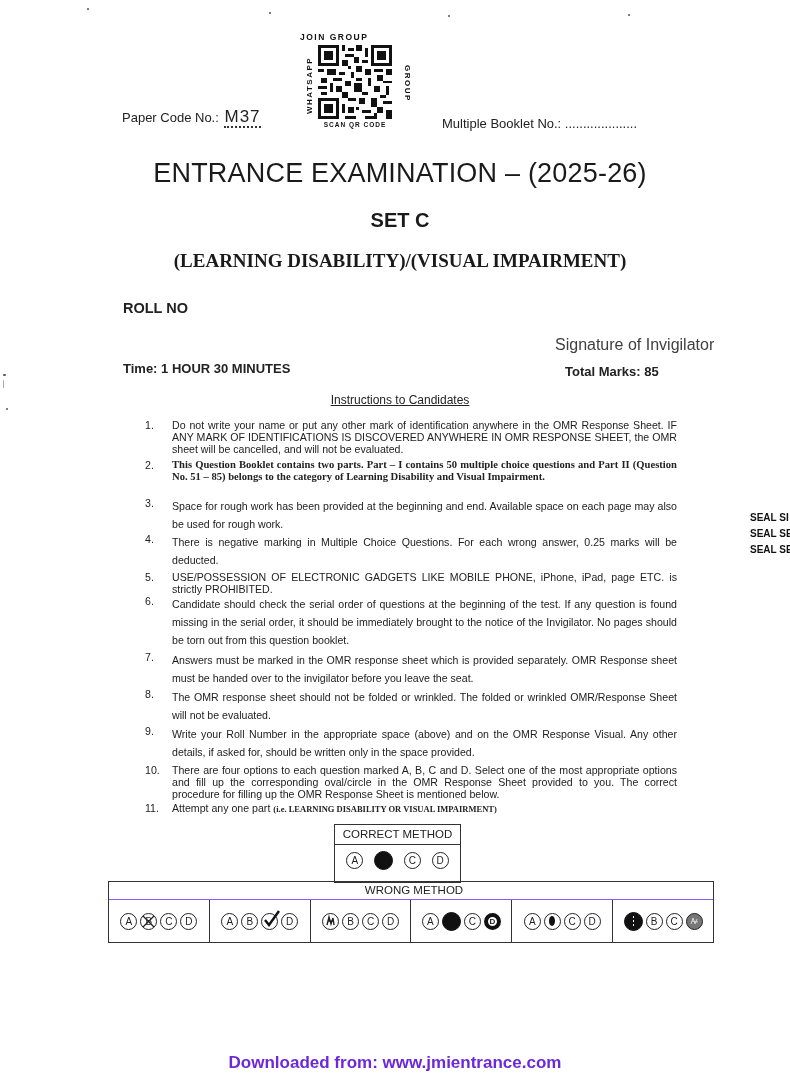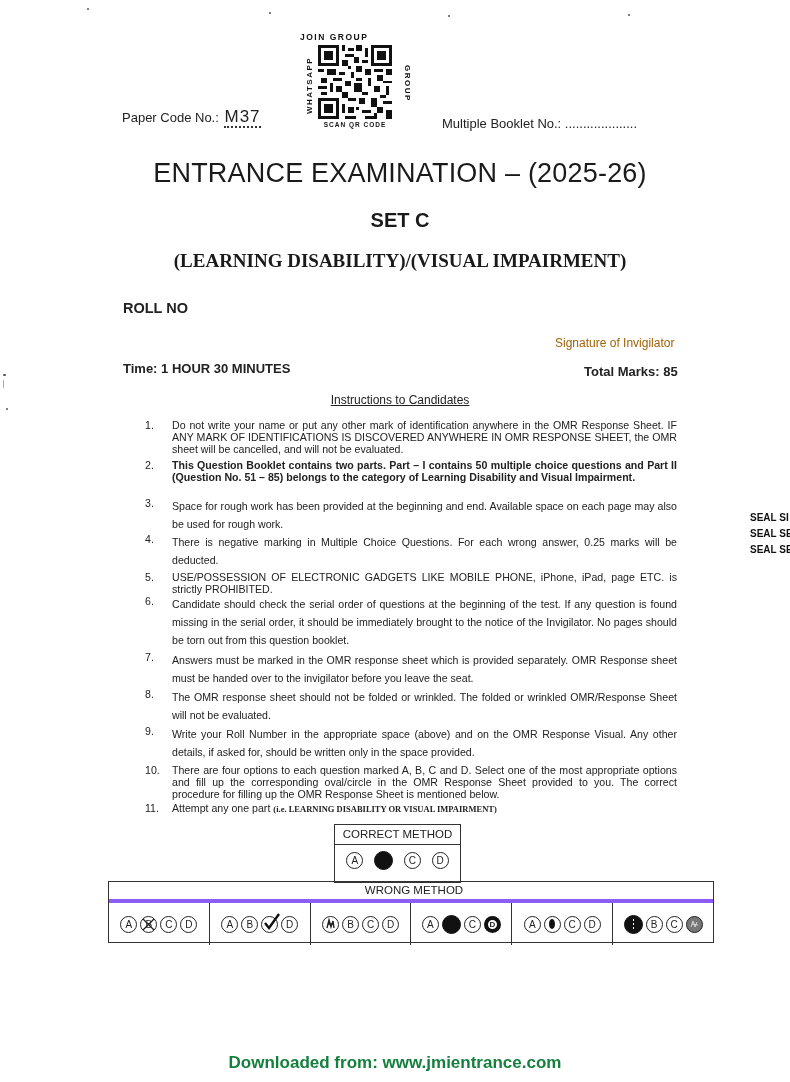--- a/index.html
+++ b/index.html
@@ -20,23 +20,23 @@
   .qr-left { position: absolute; left: -28px; top: 49px; width: 74px; text-align: center; transform: rotate(-90deg); font-size: 8px; font-weight: bold; letter-spacing: 1.5px; color: #111; }
   .qr-right { position: absolute; left: 77px; top: 47px; width: 60px; text-align: center; transform: rotate(90deg); font-size: 8px; font-weight: bold; letter-spacing: 1.5px; color: #111; }
   .qr-code { position: absolute; left: 18px; top: 13px; width: 74px; height: 74px; }
 
   
   .exam-title { left: 0; width: 800px; top: 158px; text-align: center; font-size: 27px; color: #1a1a1a; letter-spacing: 0.2px; }
   .set-title { left: 0; width: 800px; top: 209px; text-align: center; font-size: 20px; font-weight: bold; color: #1a1a1a; }
   .category-title { left: 0; width: 800px; top: 250px; text-align: center; font-family: "Liberation Serif", serif; font-weight: bold; font-size: 19px; color: #1a1a1a; }
 
   .roll-no { left: 123px; top: 300px; font-size: 14.5px; font-weight: bold; color: #222; }
-  .sig-inv { left: 555px; top: 336px; font-size: 12px; color: #a16207; }
+  .sig-inv { left: 555px; top: 336px; font-size: 16px; color: #404040; }
   .time { left: 123px; top: 361px; font-size: 13px; font-weight: bold; color: #222; }
-  .total-marks { left: 584px; top: 364px; font-size: 13px; font-weight: bold; color: #222; }
+  .total-marks { left: 565px; top: 364px; font-size: 13px; font-weight: bold; color: #222; }
   .instr-heading { left: 0; width: 800px; top: 393px; text-align: center; font-size: 12px; text-decoration: underline; color: #222; }
 
   
   .instr { position: absolute; left: 145px; width: 532px; font-size: 10.6px; color: #222; line-height: 12px; }
   .instr .num { position: absolute; left: 0; top: 0; width: 22px; }
   .instr .txt { margin-left: 27px; text-align: justify; }
   .instr .txt.loose { line-height: 18px; }
   .serif-small { font-family: "Liberation Serif", serif; font-size: 8.5px; font-weight: bold; }
 
   
@@ -48,26 +48,26 @@
   .bubbles { display: flex; justify-content: space-around; align-items: center; padding: 6px 6px 0 6px; }
 
   .bubble { width: 17px; height: 17px; border: 1.2px solid #222; border-radius: 50%; box-sizing: border-box; display: flex; align-items: center; justify-content: center; font-size: 10px; color: #222; position: relative; background: #fff; }
   .bubble.filled { background: #111; border-color: #111; }
   .bubble.ring { border-width: 4px; border-color: #111; font-weight: bold; font-size: 8px; }
   .bubble.big { width: 19px; height: 19px; }
   .bubble.grey { background: #777; border-color: #222; }
 
   
   .wrong-box { left: 108px; top: 881px; width: 604px; height: 60px; border: 1px solid #333; }
-  .wrong-box .hdr { height: 17px; border-bottom: 4px solid #8b5cf6; text-align: center; font-size: 11.5px; line-height: 16px; color: #222; padding-left: 6px; }
+  .wrong-box .hdr { height: 17px; border-bottom: 1px solid #8b5cf6; text-align: center; font-size: 11.5px; line-height: 16px; color: #222; padding-left: 6px; }
   .wrong-row { display: flex; height: 42px; }
   .wrong-cell { flex: 1; border-right: 1px solid #333; display: flex; align-items: center; justify-content: center; gap: 3px; }
   .wrong-cell:last-child { border-right: none; }
 
-  .footer { left: 0; width: 790px; top: 1053px; text-align: center; font-size: 17px; font-weight: bold; color: #15803d; }
+  .footer { left: 0; width: 790px; top: 1053px; text-align: center; font-size: 17px; font-weight: bold; color: #6d28d9; }
 </style>
 </head>
 <body>
 
 <span class="speck" style="left:87px;top:8px;"></span>
 <span class="speck" style="left:269px;top:12px;"></span>
 <span class="speck" style="left:448px;top:15px;"></span>
 <span class="speck" style="left:628px;top:14px;"></span>
 <span class="speck" style="left:3px;top:374px;width:3px;height:2px;"></span>
 <span class="speck" style="left:3px;top:380px;width:1px;height:8px;background:#aaa;"></span>
@@ -114,21 +114,21 @@
 <div class="abs time">Time: 1 HOUR 30 MINUTES</div>
 <div class="abs total-marks">Total Marks: 85</div>
 <div class="abs instr-heading">Instructions to Candidates</div>
 
 <div class="instr" style="top:419px;">
   <span class="num">1.</span>
   <div class="txt">Do not write your name or put any other mark of identification anywhere in the OMR Response Sheet. IF ANY MARK OF IDENTIFICATIONS IS DISCOVERED ANYWHERE IN OMR RESPONSE SHEET, the OMR sheet will be cancelled, and will not be evaluated.</div>
 </div>
 <div class="instr" style="top:459px;">
   <span class="num">2.</span>
-  <div class="txt" style="font-weight:bold;">This Question Booklet contains two parts.  Part – I contains 50 multiple choice questions and Part II (Question No. 51 – 85) belongs to the category of Learning Disability and Visual Impairment.</div>
+  <div class="txt" style="font-weight:bold;font-family:Liberation Serif, serif;">This Question Booklet contains two parts.  Part – I contains 50 multiple choice questions and Part II (Question No. 51 – 85) belongs to the category of Learning Disability and Visual Impairment.</div>
 </div>
 <div class="instr" style="top:497px;">
   <span class="num">3.</span>
   <div class="txt loose">Space for rough work has been provided at the beginning and end.  Available space on each page may also be used for rough work.</div>
 </div>
 <div class="instr" style="top:533px;">
   <span class="num">4.</span>
   <div class="txt loose">There is negative marking in Multiple Choice Questions.  For each wrong answer, 0.25 marks will be deducted.</div>
 </div>
 <div class="instr" style="top:571px;">

